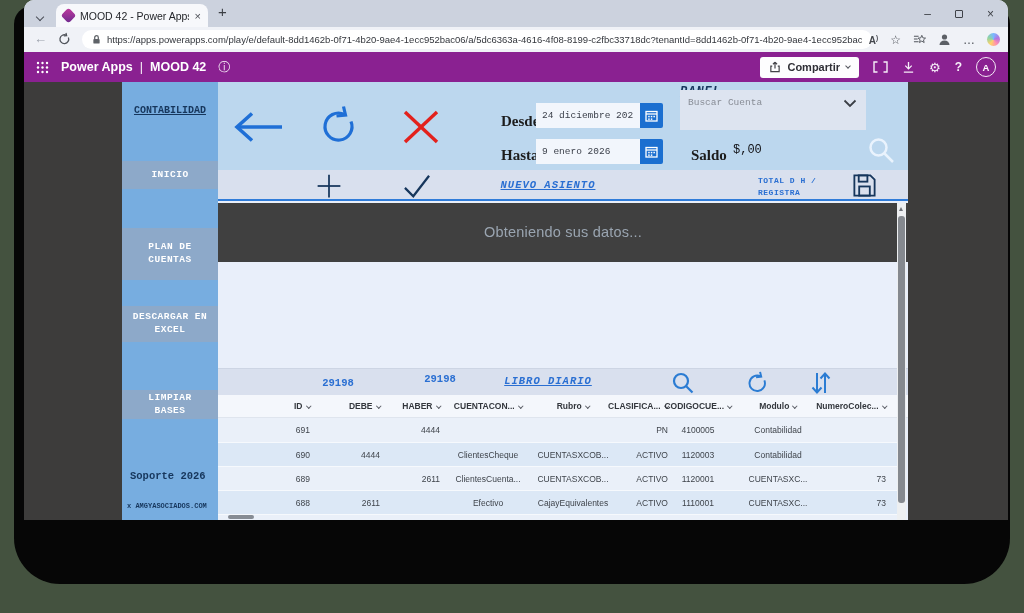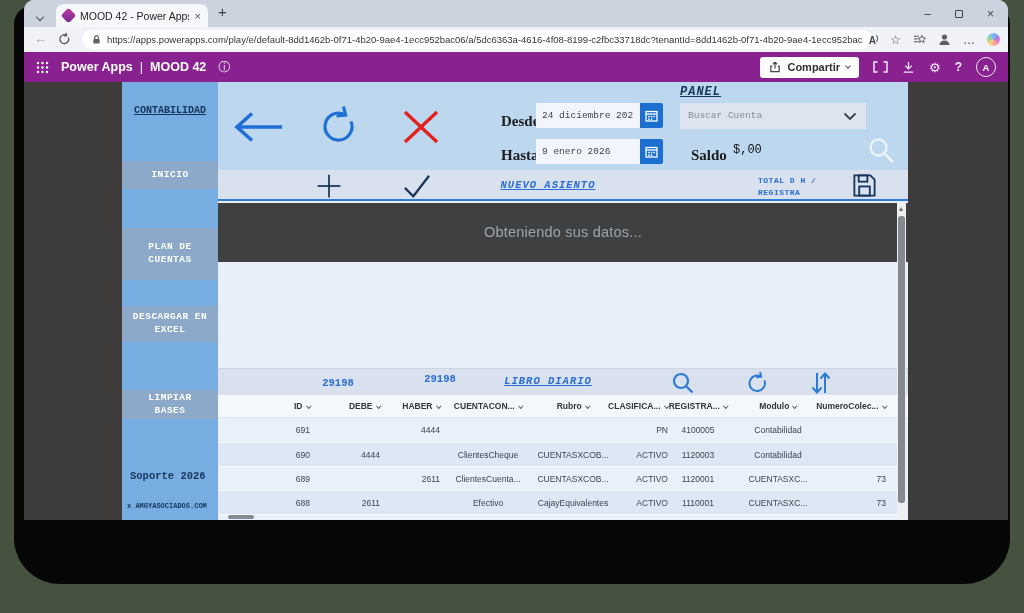--- a/index.html
+++ b/index.html
@@ -84,21 +84,21 @@
   .flabel { position:absolute; font-size:15px; font-weight:bold; color:#1c1c1c;font-family:Liberation Serif, serif; }
   .lbl-desde { left:283px; top:31px; }
   .lbl-hasta { left:283px; top:65px; }
   .dinput { position:absolute; left:318px; width:104px; height:25px; background:#f2f6fc; font-size:9.5px;
             color:#3a3f49; line-height:25px; padding-left:6px; white-space:nowrap; overflow:hidden; }
   .d1 { top:21px; } .d2 { top:57px; }
   .calbtn { position:absolute; left:422px; width:23px; height:25px; background:#1b6fd0; border-radius:0 2px 2px 0;
             display:flex; align-items:center; justify-content:center; }
   .panel-title { position:absolute; left:420px; top:3px; width:125px; text-align:center; font-size:12px;
                  font-weight:bold; font-style:italic; text-decoration:underline; color:#16365c; letter-spacing:1px; }
-  .dropdown { position:absolute; left:462px; top:21px; width:186px; height:26px; background:#dde4f0; }
+  .dropdown { position:absolute; left:462px; top:8px; width:186px; height:40px; background:#dde4f0; }
   .dd-text { position:absolute; left:8px; top:0; line-height:26px; font-size:9.5px; color:#888d96; }
   .dd-chev { position:absolute; right:9px; top:9px; }
   .lbl-saldo { left:473px; top:65px; }
   .saldo-val { position:absolute; left:515px; top:61px; font-size:12px; color:#101014; }
   .ic-search-light { position:absolute; left:648px; top:53px; }
 
   
   .nuevobar { position:absolute; left:0; top:88px; width:690px; height:31px; background:#d9e0ee;
               border-bottom:2px solid #2f7cd9; }
   .ic-plus { position:absolute; left:97px; top:2px; }
@@ -417,21 +417,21 @@
             </span>
           </div>
 
           <div class="thead">
             <span class="hc c0"><span>ID</span><i class="chev-css"></i></span>
             <span class="hc c1"><span>DEBE</span><i class="chev-css"></i></span>
             <span class="hc c2"><span>HABER</span><i class="chev-css"></i></span>
             <span class="hc c3"><span>CUENTACON...</span><i class="chev-css"></i></span>
             <span class="hc c4"><span>Rubro</span><i class="chev-css"></i></span>
             <span class="hc c5"><span>CLASIFICA...</span><i class="chev-css"></i></span>
-            <span class="hc c6"><span>REGISTRA...</span><i class="chev-css"></i></span>
+            <span class="hc c6"><span>CODIGOCUE...</span><i class="chev-css"></i></span>
             <span class="hc c7"><span>Modulo</span><i class="chev-css"></i></span>
             <span class="hc c8"><span>NumeroColec...</span><i class="chev-css"></i></span>
             <span class="hc c9"><span>N</span></span>
           </div>
 
           <div class="trow rowA r0">
             <span class="tc c0">691</span>
             <span class="tc c1"></span>
             <span class="tc c2">4444</span>
             <span class="tc c5">PN</span>

